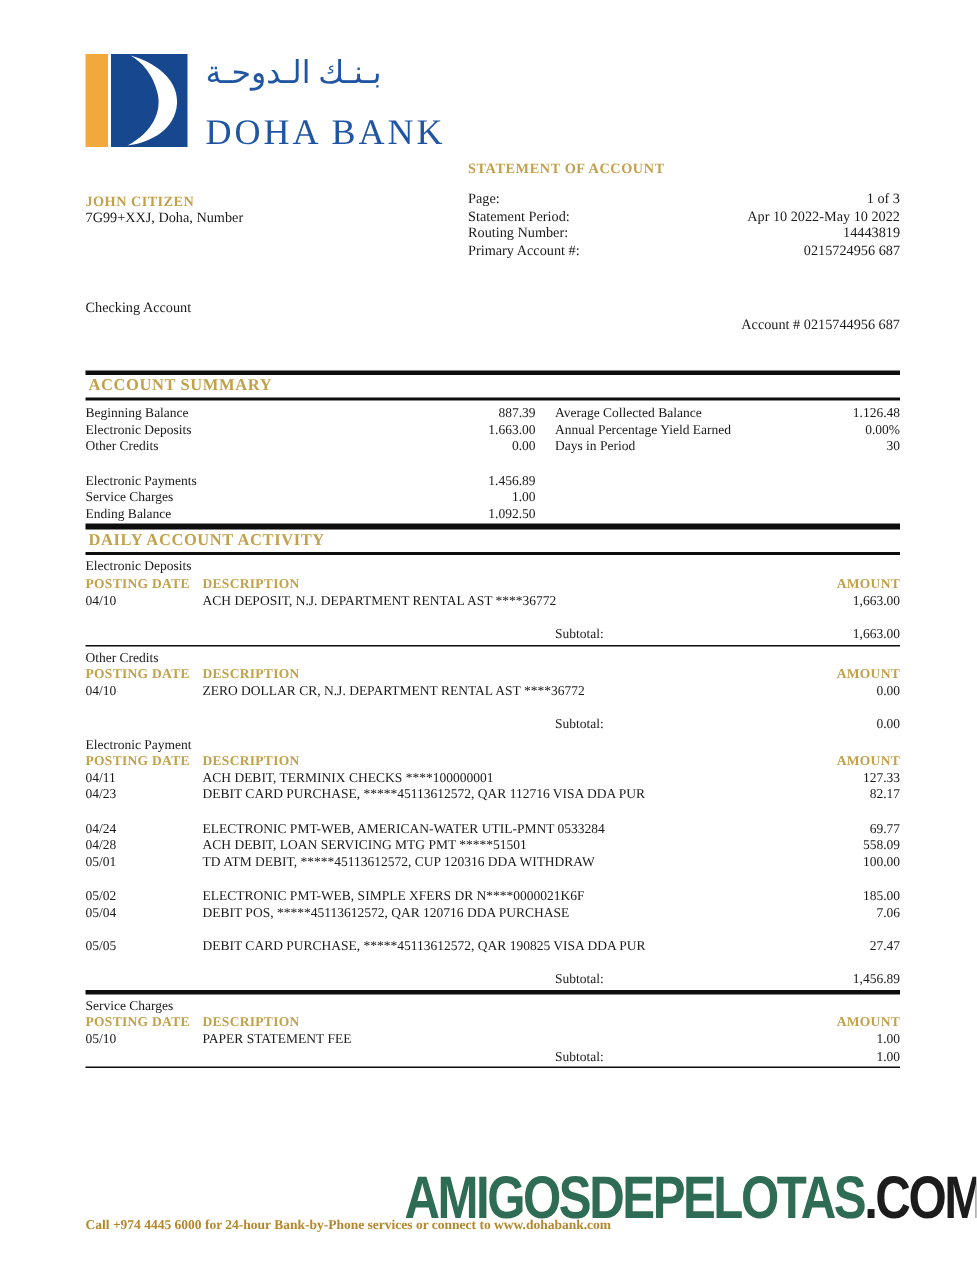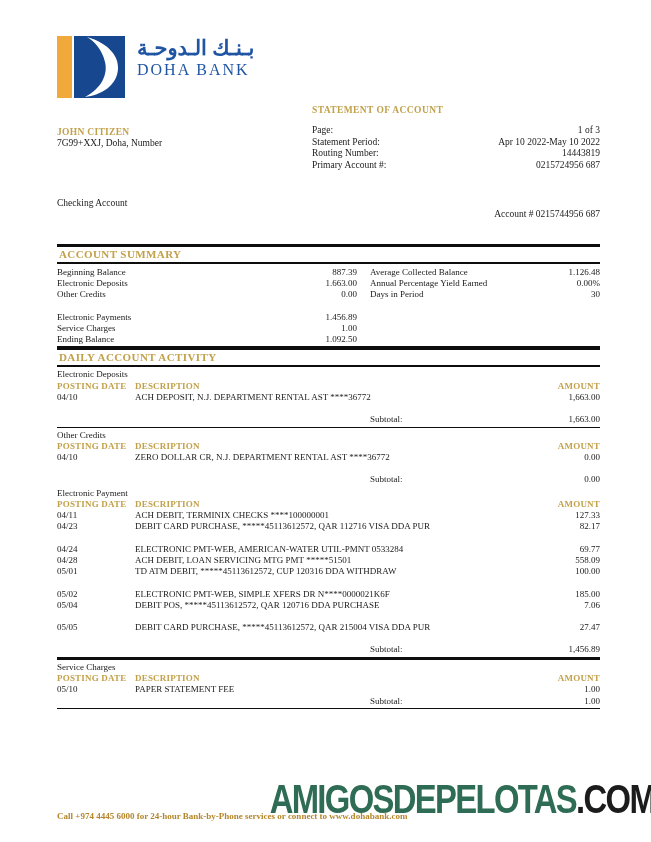--- a/index.html
+++ b/index.html
@@ -13,22 +13,22 @@
     font-family:"Liberation Serif", serif;color:var(--ink);
   }
   .content{position:absolute;left:57px;top:0;width:543px;}
   
   .logo-row{display:flex;align-items:flex-start;margin-top:36px;}
   .logo-mark{display:flex;height:62px;}
   .logo-orange{width:15px;height:62px;background:var(--orange);margin-right:2px;}
   .logo-blue{width:51px;height:62px;background:var(--navy);position:relative;}
   .logo-blue svg{position:absolute;left:0;top:0;}
   .brand-text{margin-left:12px;line-height:1;}
-  .brand-arabic{font-size:21px;font-weight:bold;color:var(--brandblue);letter-spacing:1px;margin-top:2px;}
-  .brand-name{font-size:16px;color:var(--brandblue);letter-spacing:2px;margin-top:3px;}
+  .brand-arabic{font-size:21px;font-weight:normal;color:var(--brandblue);letter-spacing:1px;margin-top:2px;}
+  .brand-name{font-size:24px;color:var(--brandblue);letter-spacing:2px;margin-top:18px;}
   
   .info-row{display:flex;margin-top:7px;}
   .customer{margin-top:22px;width:255px;}
   .customer-name{color:var(--gold);font-weight:bold;font-size:9.5px;letter-spacing:.3px;}
   .customer-address{font-size:9.5px;margin-top:1px;}
   .meta{width:288px;margin-left:auto;}
   .statement-title{color:var(--gold);font-weight:bold;font-size:9.5px;letter-spacing:.4px;}
   .meta-rows{margin-top:10px;}
   .meta-row{display:flex;font-size:9.5px;line-height:11.5px;}
   .meta-row .mv{margin-left:auto;text-align:right;}
@@ -251,21 +251,21 @@
               <span class="as">ELECTRONIC PMT-WEB, SIMPLE XFERS DR N****0000021K6F</span>
               <span class="aa">185.00</span>
             </div>
             <div class="act-row">
               <span class="ad">05/04</span>
               <span class="as">DEBIT POS, *****45113612572, QAR 120716 DDA PURCHASE</span>
               <span class="aa">7.06</span>
             </div>
             <div class="act-row gap">
               <span class="ad">05/05</span>
-              <span class="as">DEBIT CARD PURCHASE, *****45113612572, QAR 215004 VISA DDA PUR</span>
+              <span class="as">DEBIT CARD PURCHASE, *****45113612572, QAR 190825 VISA DDA PUR</span>
               <span class="aa">27.47</span>
             </div>
             <div class="subtotal-row gap">
               <span class="sl">Subtotal:</span>
               <span class="sa">1,456.89</span>
             </div>
             <div class="rule-thick"></div>
           </div>
           <div class="act-section">
             <div class="sub-name">Service Charges</div>

